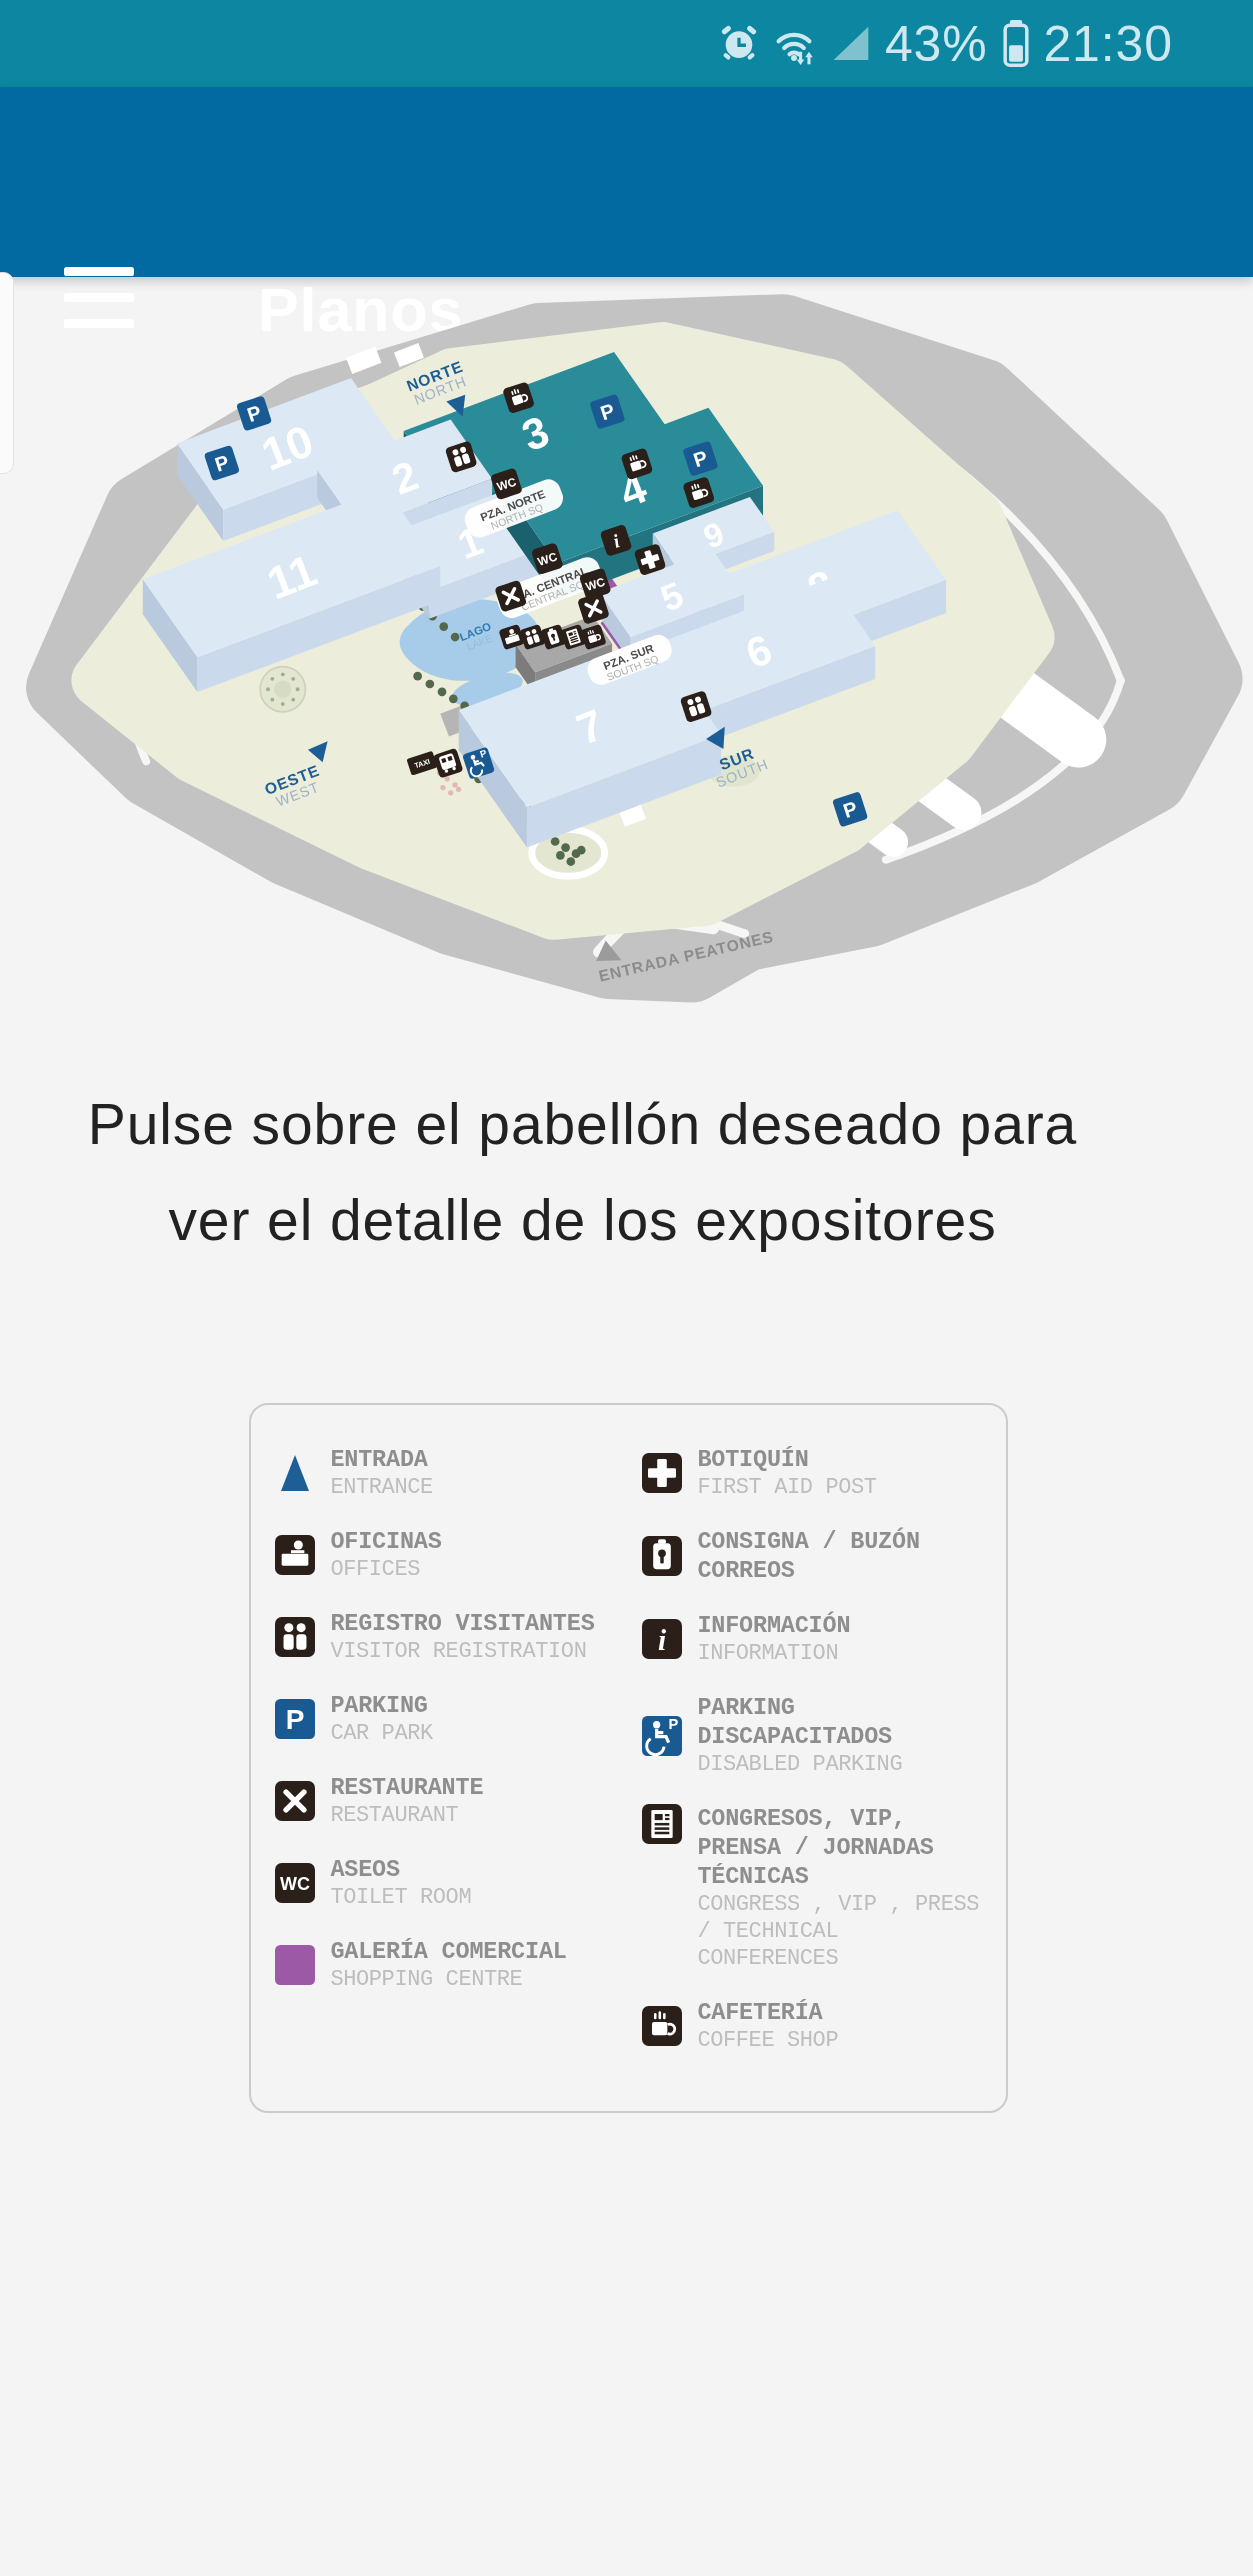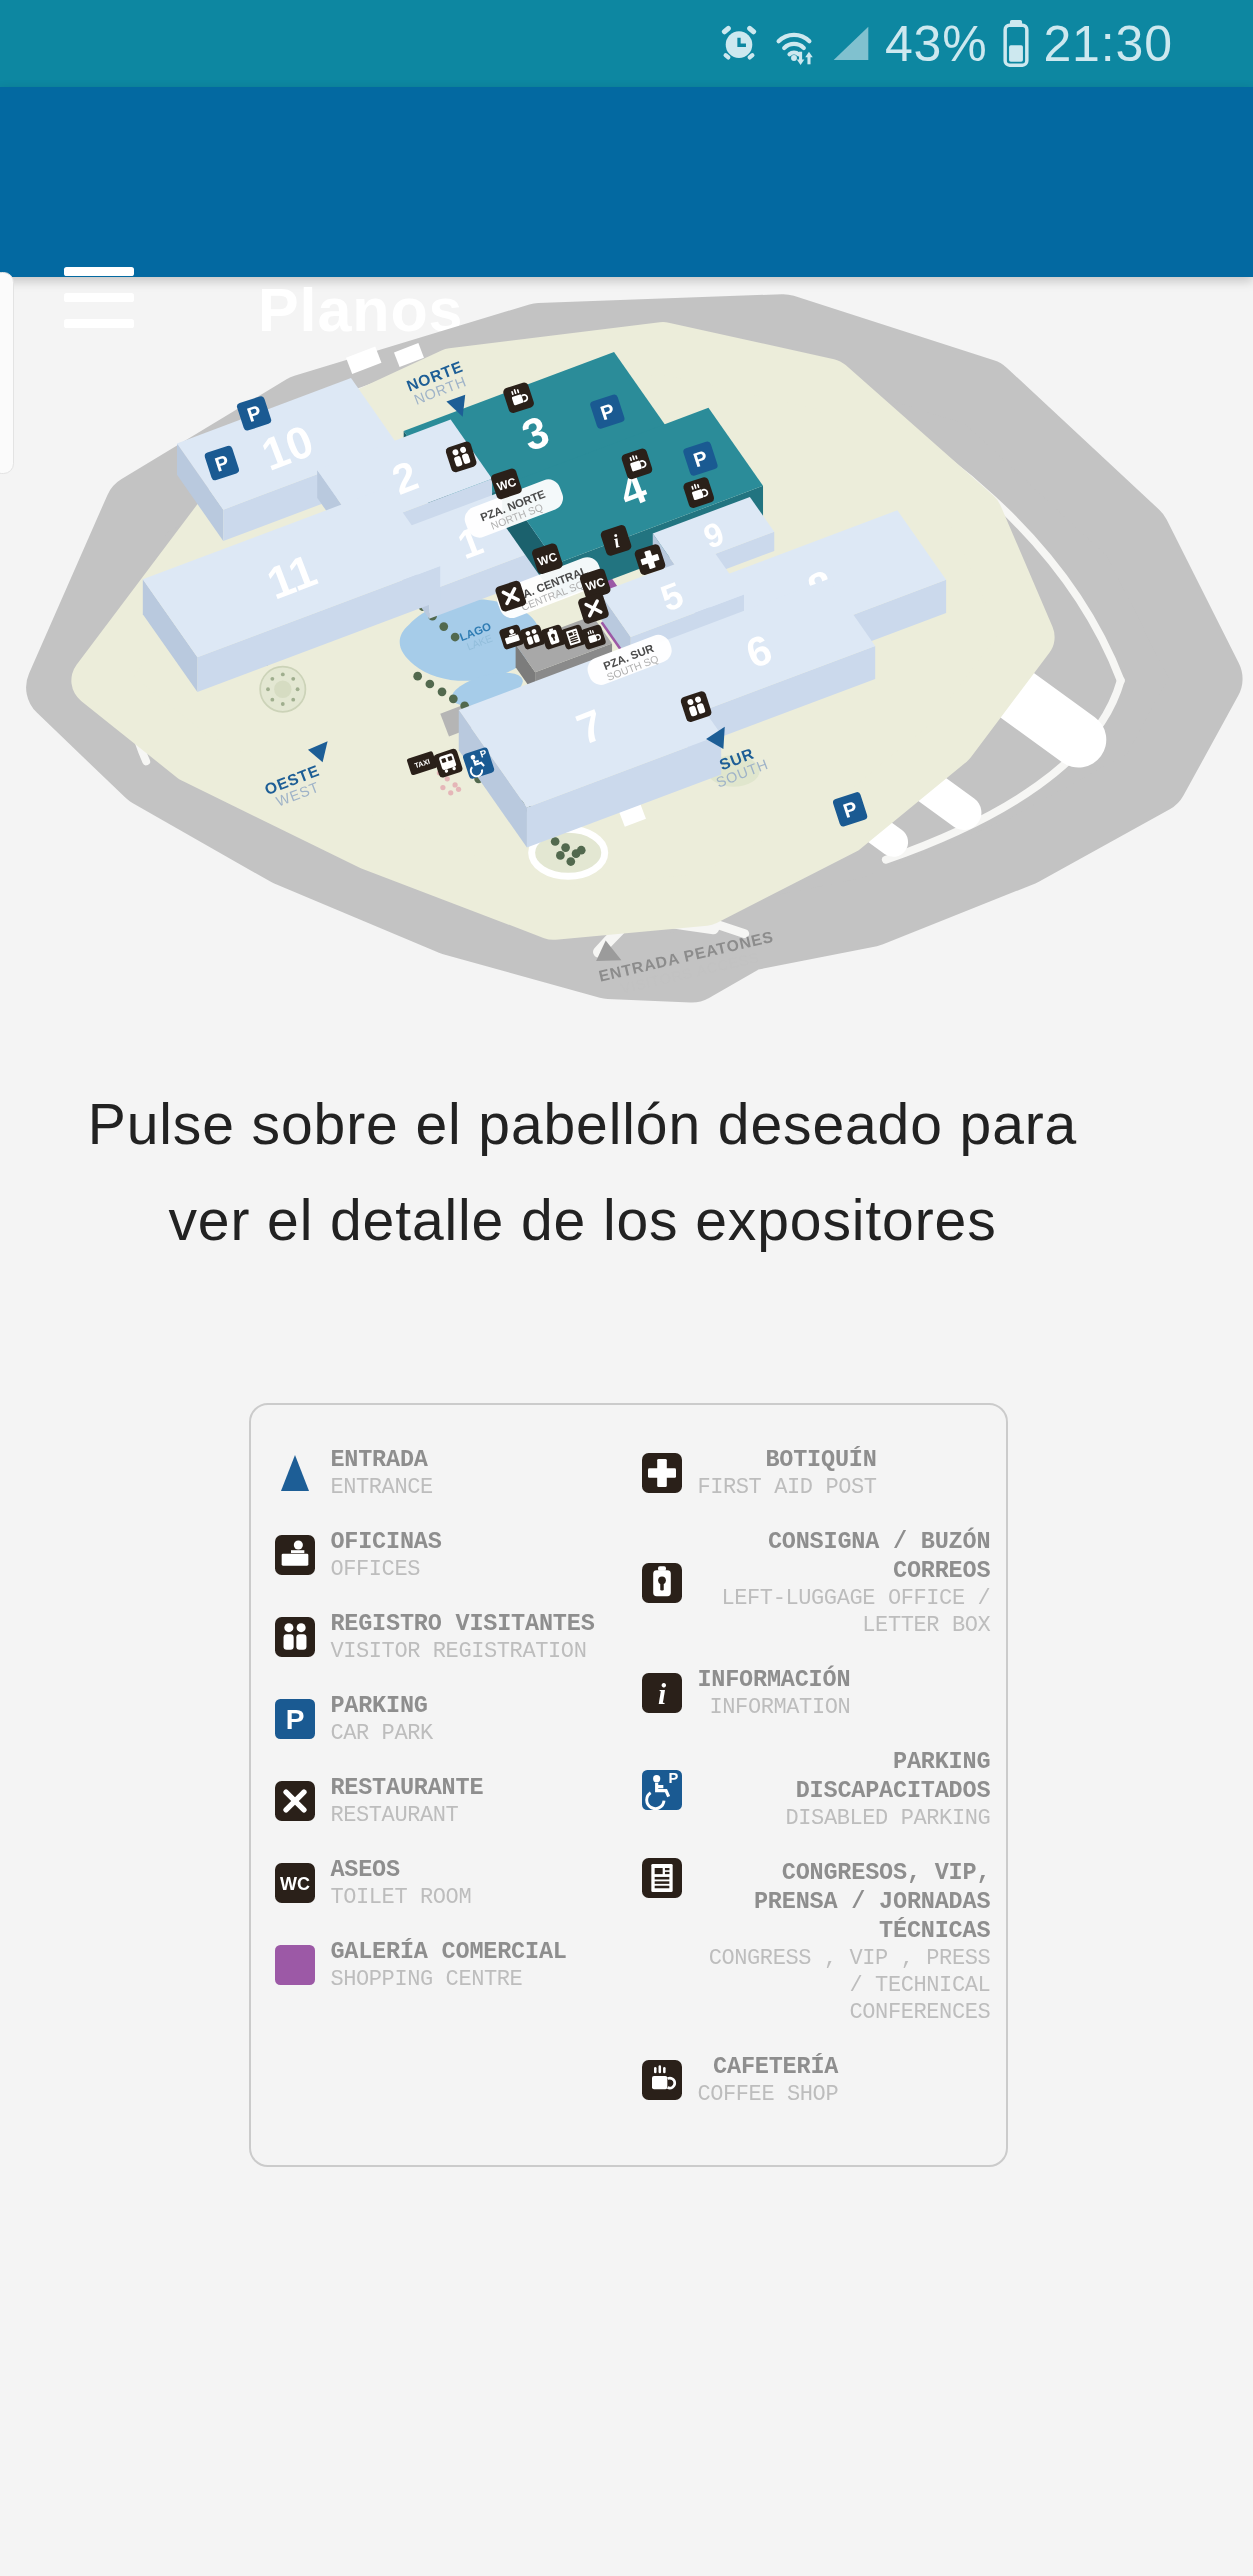--- a/index.html
+++ b/index.html
@@ -29,21 +29,21 @@
   .map-wrap svg{display:block;}
   
   .instruction{position:absolute;left:0;top:1076px;width:1165px;margin:0;padding:0 57px;
                box-sizing:border-box;text-align:center;color:#222222;font-size:57px;
                font-weight:300;line-height:96px;letter-spacing:0.9px;}
   
   .legend{position:absolute;left:249px;top:1403px;width:759px;box-sizing:border-box;
           border:2.6px solid #cbcbcb;border-radius:19px;padding:40px 15.7px 31px 24.4px;
           display:flex;background:#f4f4f4;}
   .lcol{width:367px;flex:none;}
-  .lcol.right{width:auto;flex:1;text-align:right;}
+  .lcol.right{width:auto;flex:1;}
   .lrow{display:flex;align-items:center;margin-bottom:26px;min-height:40px;}
   .lrow.tall{align-items:flex-start;}
   .licon{flex:none;width:40px;height:40px;}
   .ltxt{margin-left:15px;font-family:Liberation Mono, monospace;}
   .les{display:block;font-size:23.5px;font-weight:bold;color:#8e8e8e;line-height:29px;letter-spacing:-0.2px;}
   .len{display:block;font-size:22px;font-weight:400;color:#bdbdbd;line-height:27px;letter-spacing:-0.4px;}
 </style>
 </head>
 <body>
 
@@ -581,21 +581,20 @@
         <div class="lrow">
           <span class="licon"><svg width="40" height="40" viewBox="-15 -15 30 30">
               <rect x="-15" y="-15" width="30" height="30" rx="5" fill="#2a2019"></rect>
               <rect x="-3" y="-12.5" width="6" height="3.4" rx="1.4" fill="#fff"></rect>
               <rect x="-6.6" y="-9.5" width="13.2" height="19.5" rx="2.6" fill="#fff"></rect>
               <circle cx="0" cy="-2" r="2.9" fill="#2a2019"></circle>
               <rect x="-1.3" y="-0.4" width="2.6" height="6" rx="1" fill="#2a2019"></rect>
             </svg></span>
         <span class="ltxt">
             <span class="les">CONSIGNA / BUZÓN CORREOS</span>
-        <span class="len">LEFT-LUGGAGE OFFICE / LETTER BOX</span>
           </span>
         </div>
         <div class="lrow">
           <span class="licon"><svg width="40" height="40" viewBox="-15 -15 30 30">
               <rect x="-15" y="-15" width="30" height="30" rx="5" fill="#2a2019"></rect>
               <text y="8" text-anchor="middle" font-size="22" font-weight="bold" font-style="italic" font-family="Liberation Serif, serif" fill="#fff">i</text>
             </svg></span>
         <span class="ltxt">
             <span class="les">INFORMACIÓN</span>
         <span class="len">INFORMATION</span>

